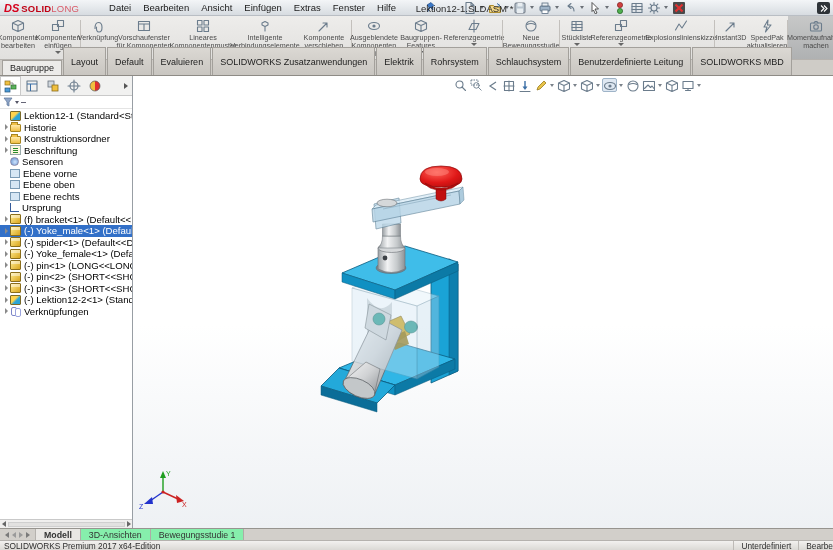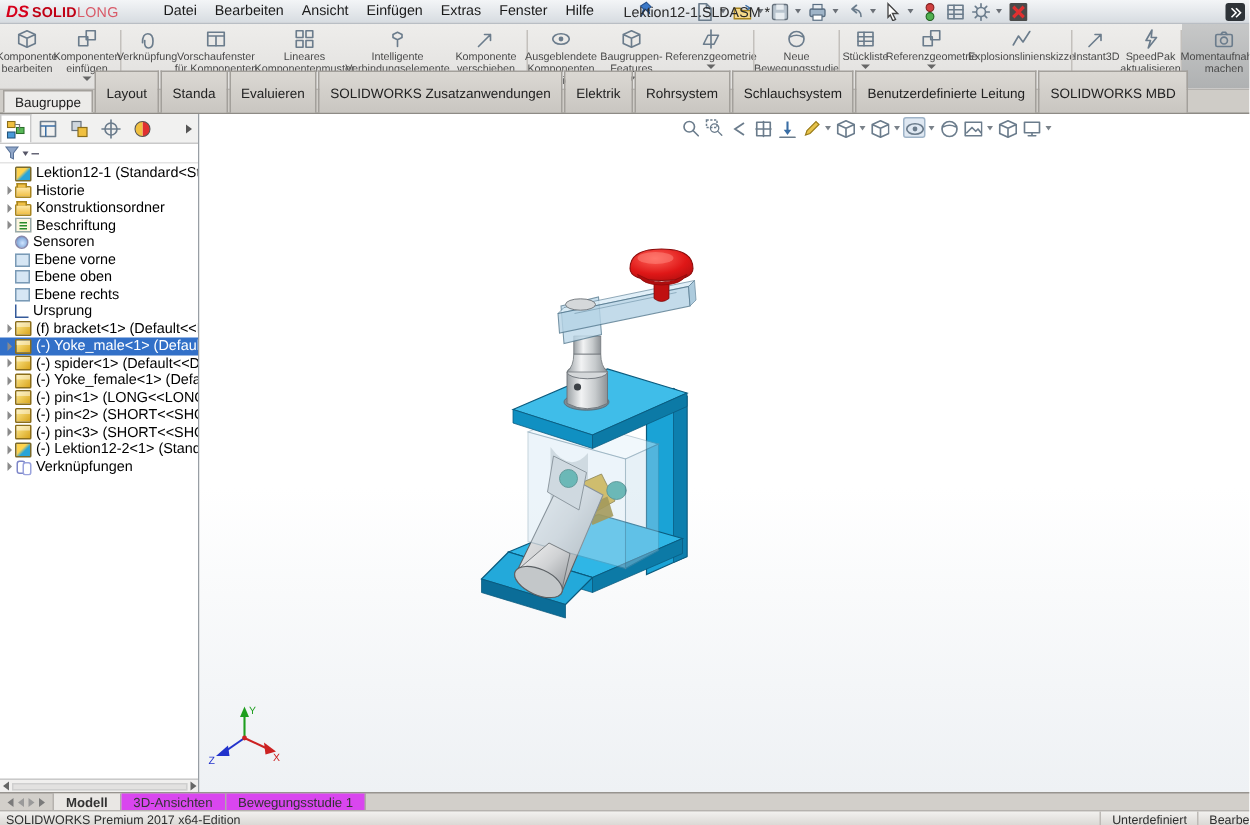--- a/index.html
+++ b/index.html
@@ -102,21 +102,21 @@
   .hcaret { width:0; height:0; border-left:2.5px solid transparent; border-right:2.5px solid transparent;
     border-top:3px solid #7a828a; margin:0 1px; }
   .model-svg { position:absolute; left:0; top:0; }
 
   
   .sheet-tabs { height:12px; background:#d2cfca; border-top:1px solid #97948f;
     display:flex; align-items:stretch; font-size:8.8px; }
   .snav { display:flex; align-items:center; gap:3px; padding:0 5px; border-right:1px solid #b5b2ae; }
   .snav i { display:block; }
   .stab { display:flex; align-items:center; padding:0 8px; border-right:1px solid #aeaba6;
-    background:#d946ef; color:#333; white-space:nowrap; cursor:default; }
+    background:#86efac; color:#333; white-space:nowrap; cursor:default; }
   .stab.active { background:#e9e7e4; font-weight:bold; }
 
   .statusbar { height:10px; background:linear-gradient(#f2f1ef,#dbd9d5); border-top:1px solid #b5b2ae;
     display:flex; align-items:center; font-size:8.3px; color:#2e2e2e; padding:0 0 0 4px; }
   .sb-spacer { flex:1; }
   .sb-cell { padding:0 7px; border-left:1px solid #bdbab6; white-space:nowrap; overflow:hidden; }
   .sb-cell.last { max-width:42px; padding-right:0; }
 
   svg .ln { fill:none; stroke:#6b7c8c; stroke-width:1.1; stroke-linecap:round; stroke-linejoin:round; }
 </style>
@@ -464,21 +464,21 @@
       <svg>
         <use href="#s-cam"></use>
       </svg>
       <span class="rlabel">Momentaufnahme machen</span>
     </div>
 </div>
 
 <div class="cmdtabs">
   <div class="ctab active">Baugruppe</div>
   <div class="ctab">Layout</div>
-  <div class="ctab">Standa</div>
+  <div class="ctab">Default</div>
   <div class="ctab">Evaluieren</div>
   <div class="ctab">SOLIDWORKS Zusatzanwendungen</div>
   <div class="ctab">Elektrik</div>
   <div class="ctab">Rohrsystem</div>
   <div class="ctab">Schlauchsystem</div>
   <div class="ctab">Benutzerdefinierte Leitung</div>
   <div class="ctab">SOLIDWORKS MBD</div>
 </div>
 
 <div class="main">

